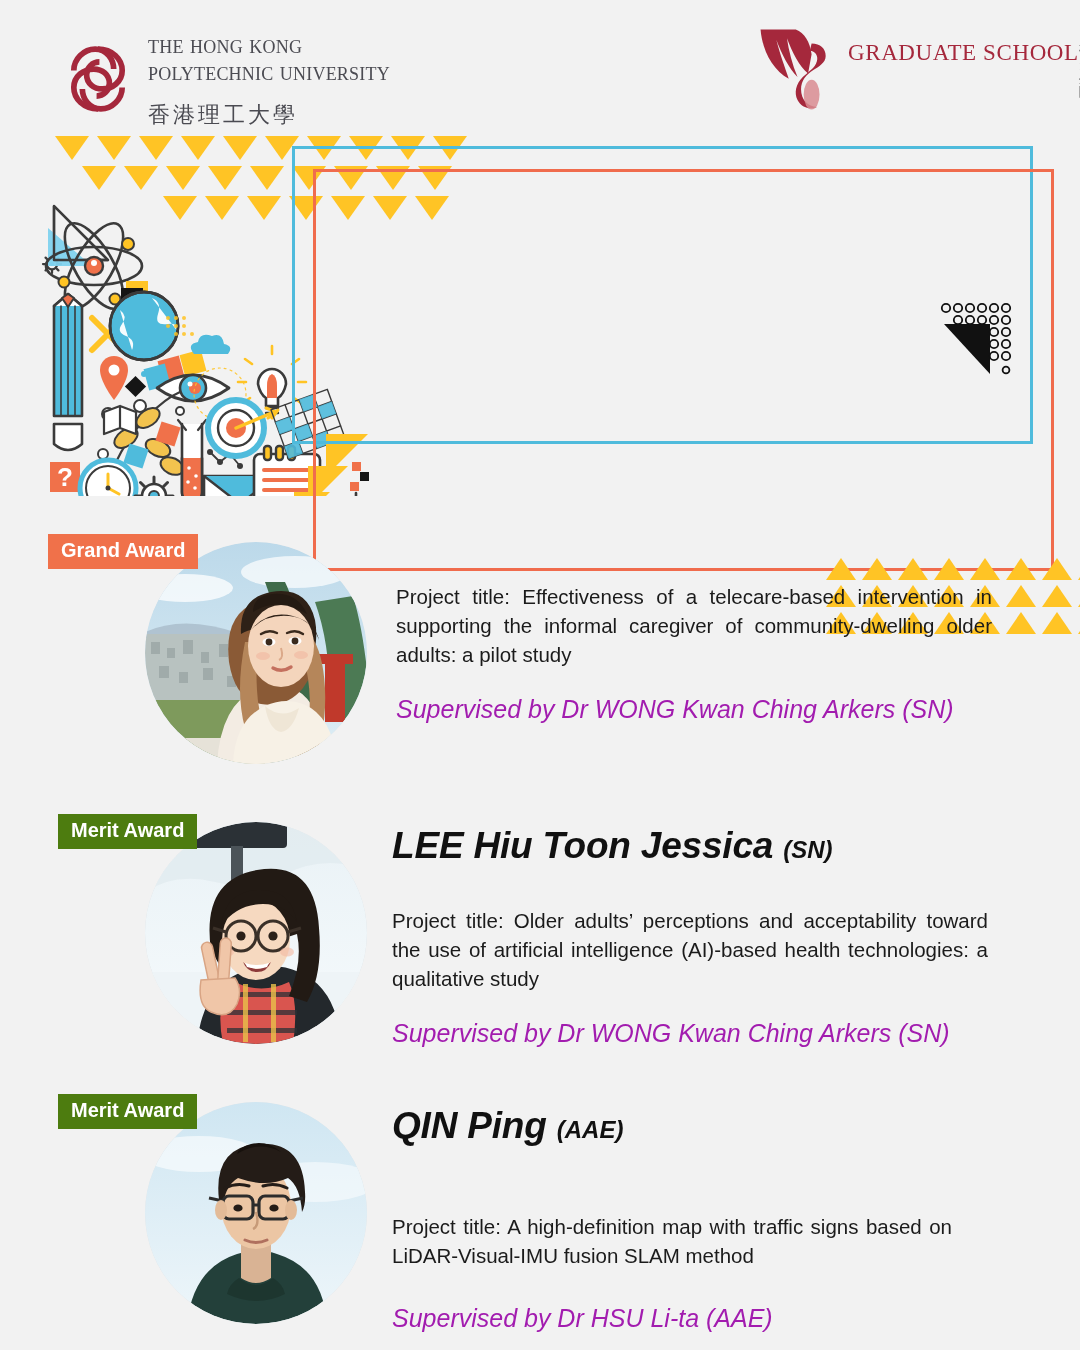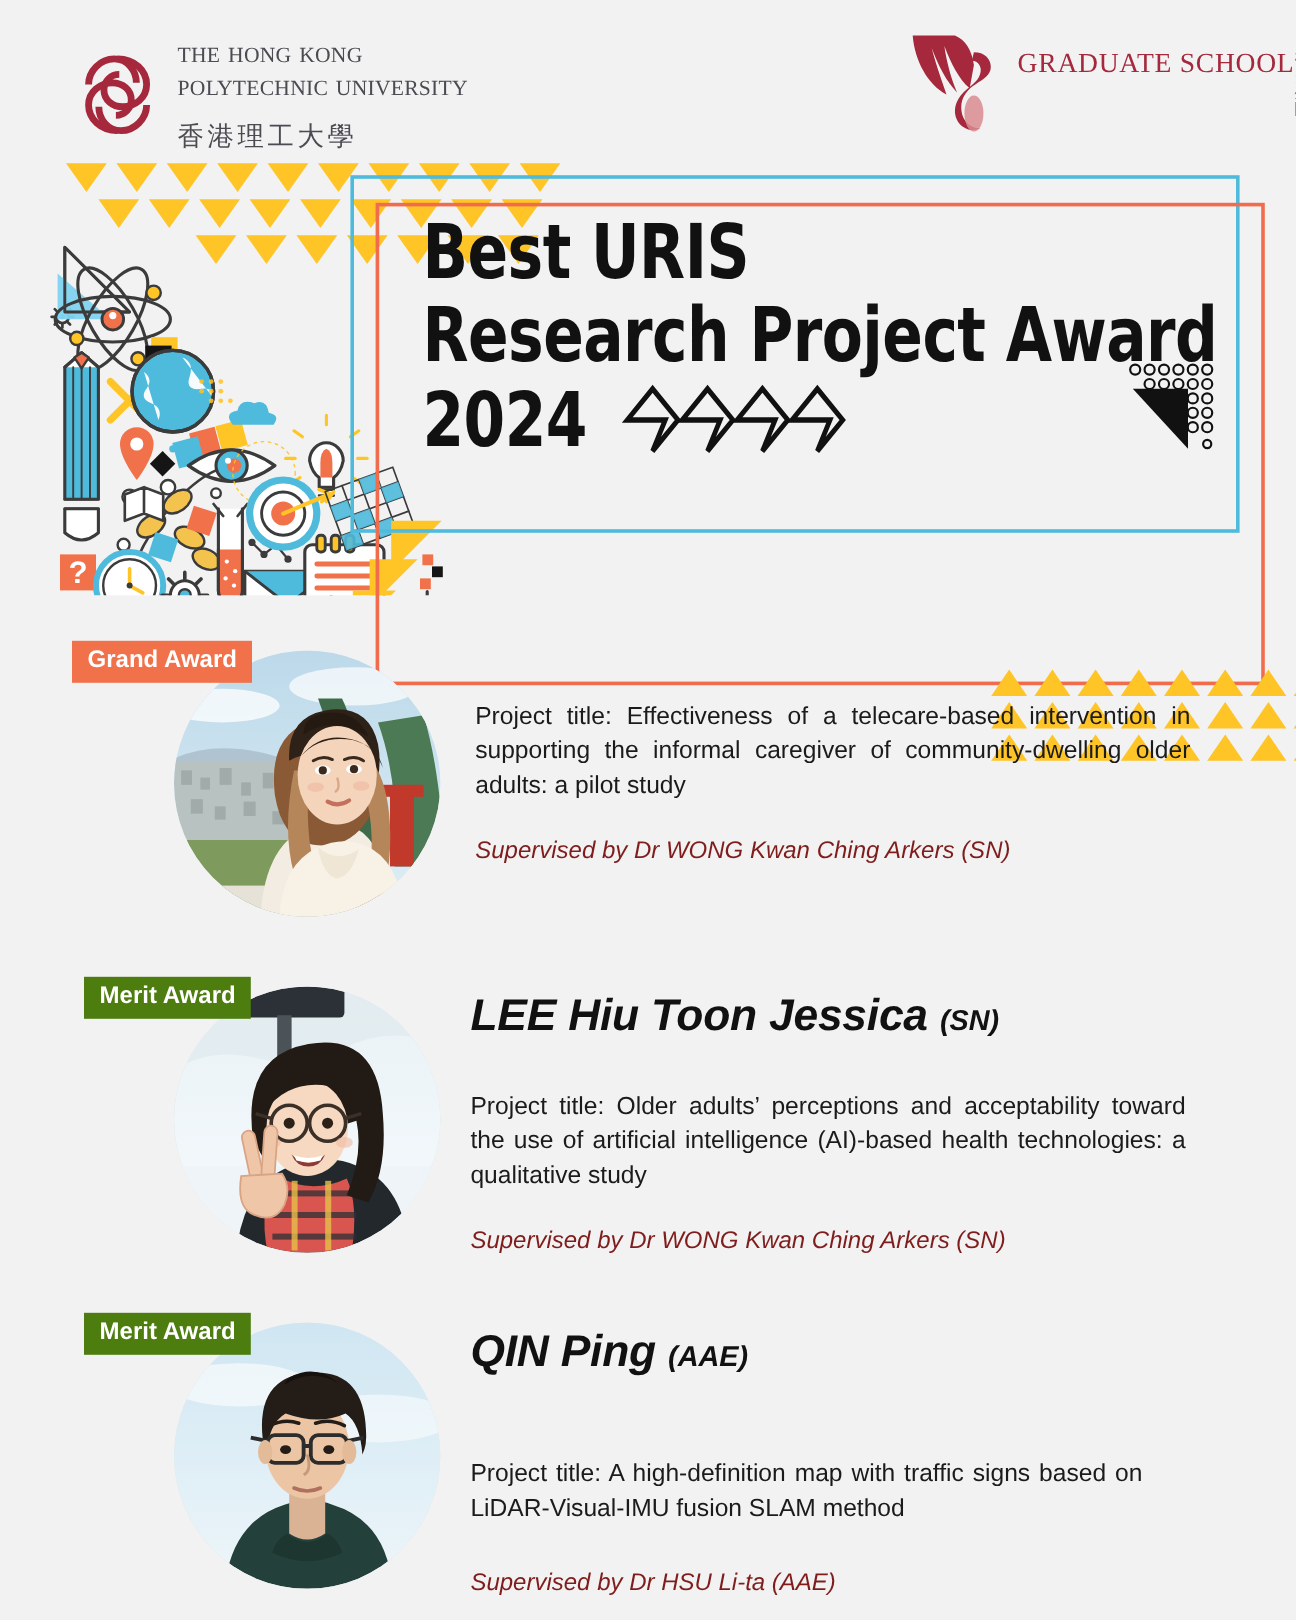--- a/index.html
+++ b/index.html
@@ -61,21 +61,20 @@
   .entry{position:absolute;left:0;width:1080px;}
   .e1{top:512px;}
   .e2{top:792px;}
   .e3{top:1072px;}
 
   .badge{
     position:absolute;left:48px;top:22px;z-index:5;
     color:#fff;font-size:20px;font-weight:700;
     padding:5px 13px 7px 13px;white-space:nowrap;
     font-family:"Liberation Sans","DejaVu Sans",sans-serif;
-    margin-left:12px;
   }
   .badge.grand{background:#f0714a;left:48px;}
   .badge.merit{background:#4d7c0f;left:58px;}
 
   .photo{
     position:absolute;left:145px;top:30px;
     width:222px;height:222px;border-radius:50%;overflow:hidden;
     background:#dfe6ea;
   }
   .photo svg{display:block;}
@@ -86,21 +85,21 @@
     font-weight:700;font-style:italic;color:#111;
     font-size:36px;line-height:40px;letter-spacing:-.2px;white-space:nowrap;
   }
   .nm .dept{font-size:24px;font-weight:700;font-style:italic;letter-spacing:0;}
   .ptitle{
     margin-top:38px;width:596px;
     font-size:20.5px;line-height:29px;color:#1b1b1b;
     text-align:justify;
   }
   .sup{
-    margin-top:26px;font-style:italic;font-size:20px;line-height:28px;color:#7f1d1d;
+    margin-top:26px;font-style:italic;font-size:25px;line-height:28px;color:#a21caf;
   }
   .e1 .info{left:396px;}
   .e2 .info{left:392px;}
   .e3 .info{left:392px;}
   .e1 .nm{font-size:37px;}
   .e2 .nm{font-size:37px;}
   .e3 .nm{font-size:37px;}
   .e1 .ptitle{margin-top:36px;}
   .e2 .ptitle{margin-top:36px;}
   .e3 .ptitle{margin-top:62px;width:560px;}
@@ -420,37 +419,20 @@
         <circle cx="56" cy="32" r="4.2"></circle>
           <circle cx="68" cy="32" r="4.2"></circle>
         <circle cx="56" cy="44" r="4.2"></circle>
           <circle cx="68" cy="44" r="4.2"></circle>
         <circle cx="56" cy="56" r="4.2"></circle>
           <circle cx="68" cy="56" r="4.2"></circle>
         <circle cx="68" cy="70" r="3.4"></circle>
       </g>
     </svg>
 
-    <div class="title-wrap">
-      <div class="ttl">Best URIS</div>
-      <div class="ttl">Research Project Award</div>
-      <div class="ttl ttl-row3">
-        <span>2024</span>
-        <span class="chevs">
-          <svg width="230" height="72" viewBox="0 0 230 72">
-            <g fill="none" stroke="#111" stroke-width="4.5" stroke-linejoin="miter">
-              <path d="M10 36 L34 10 L58 36 L34 62 L46 36 Z" transform="translate(0,0)"></path>
-              <path d="M10 36 L34 10 L58 36 L34 62 L46 36 Z" transform="translate(52,0)"></path>
-              <path d="M10 36 L34 10 L58 36 L34 62 L46 36 Z" transform="translate(104,0)"></path>
-              <path d="M10 36 L34 10 L58 36 L34 62 L46 36 Z" transform="translate(156,0)"></path>
-            </g>
-          </svg>
-        </span>
-      </div>
-    </div>
 
     <div class="tri-up-field">
       <div class="tri-u-row">
         <i class="tri-u"></i>
           <i class="tri-u"></i>
           <i class="tri-u"></i>
           <i class="tri-u"></i>
           <i class="tri-u"></i>
         <i class="tri-u"></i>
           <i class="tri-u"></i>

